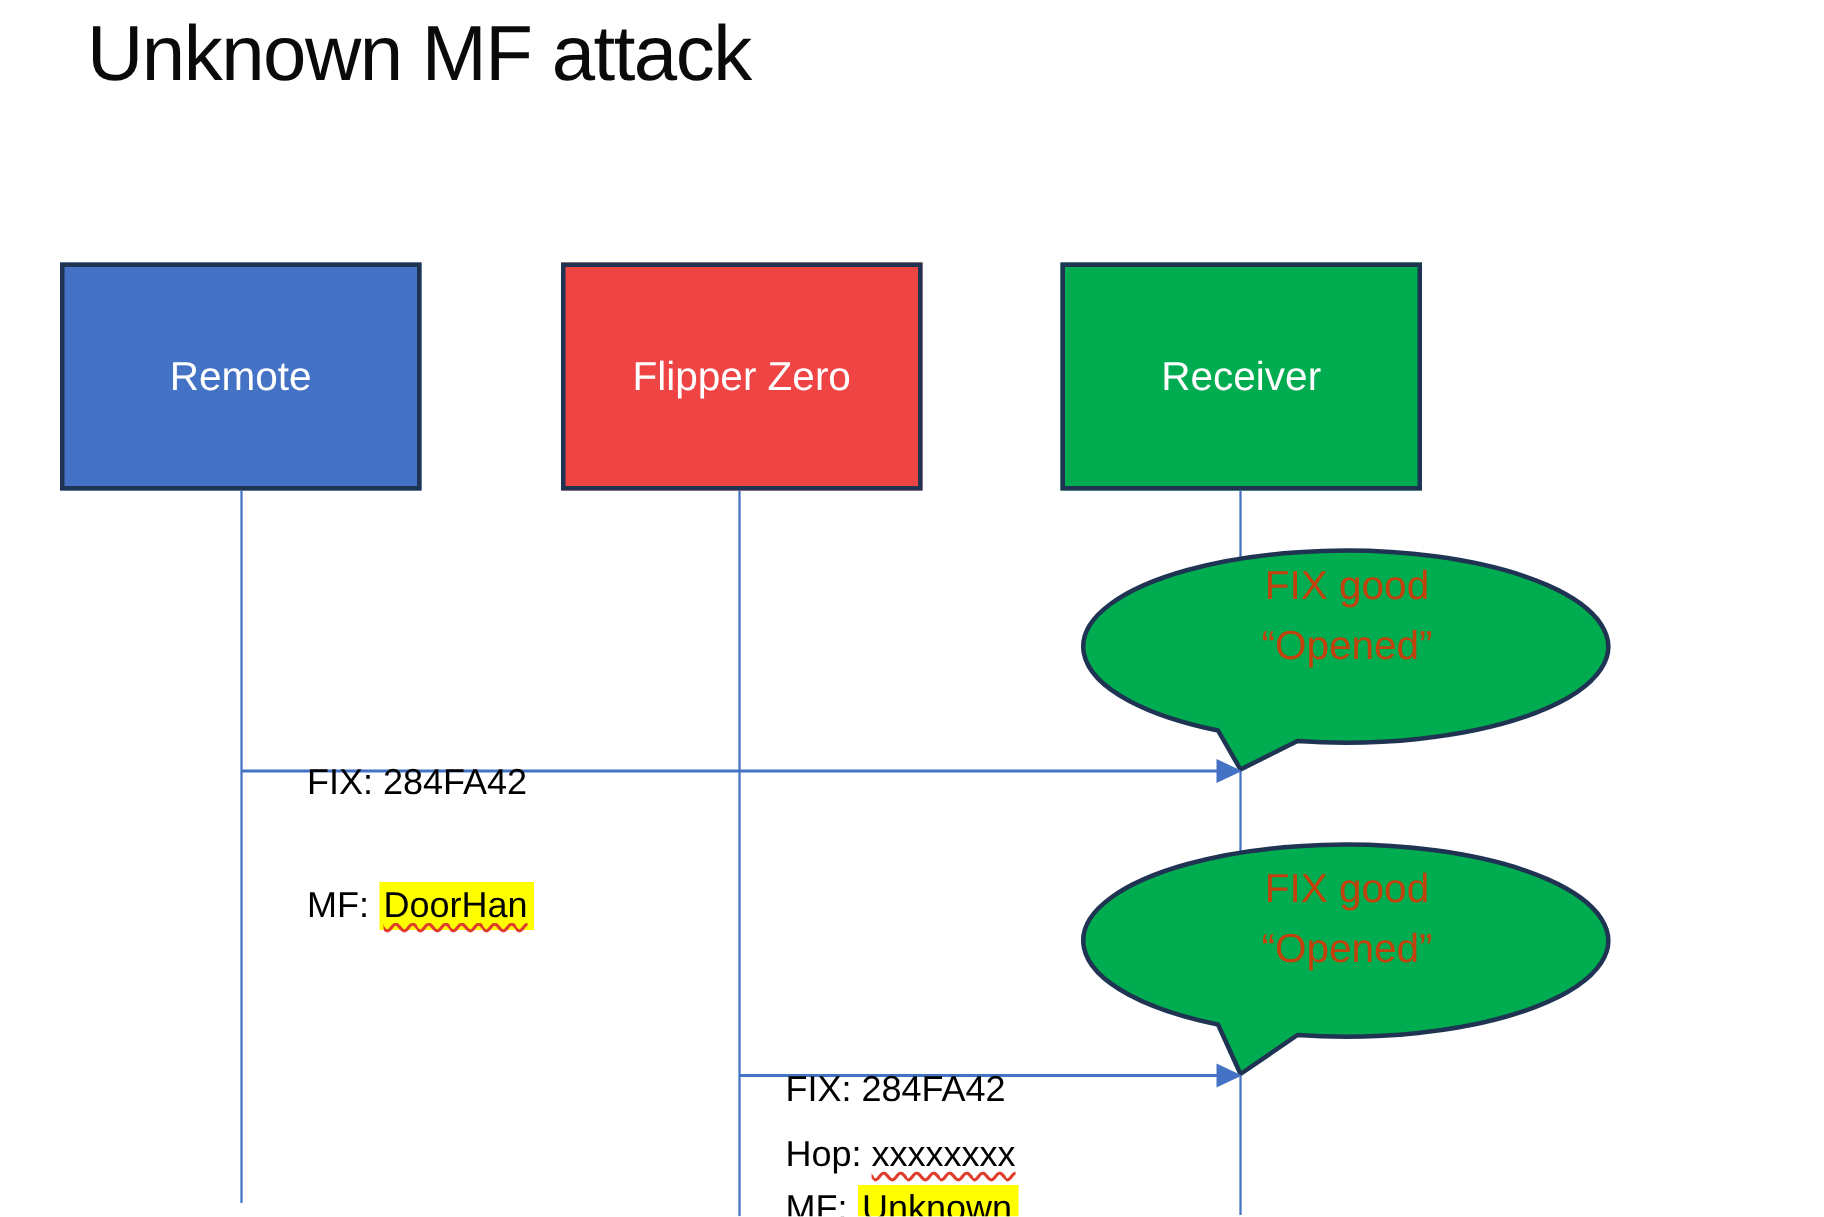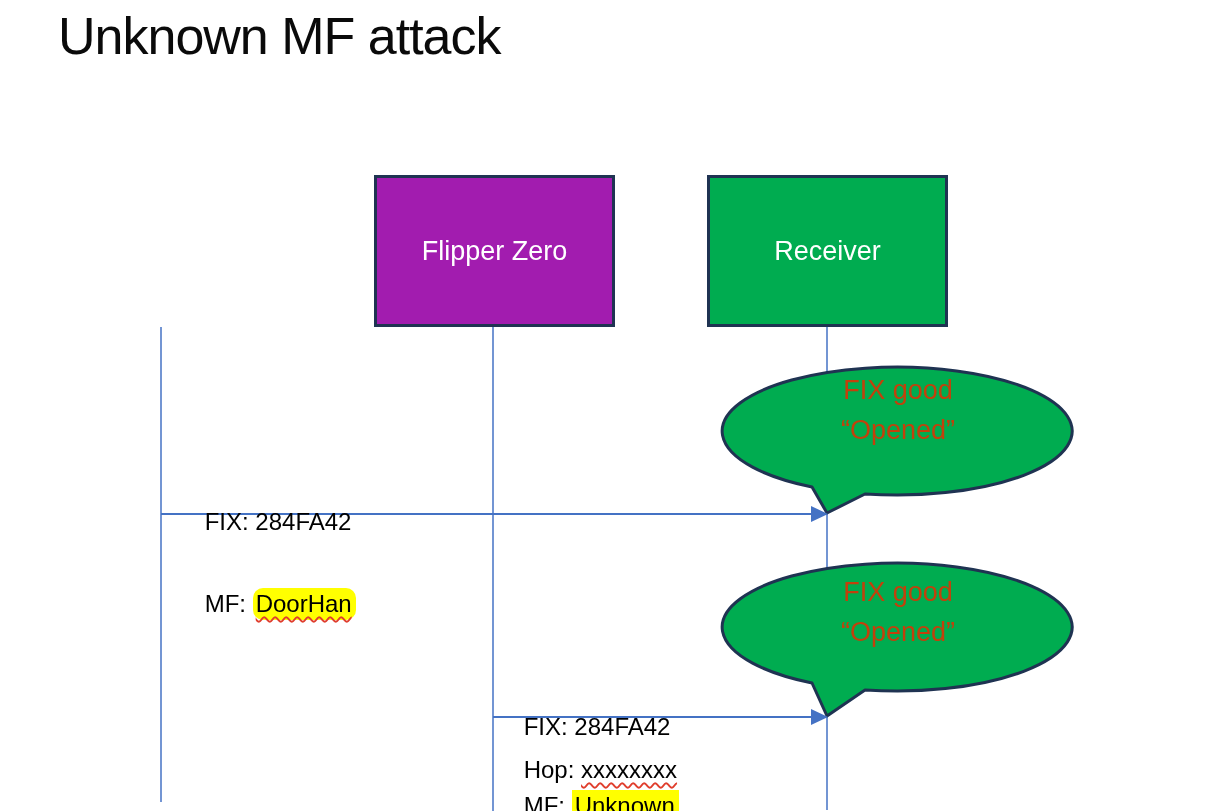--- a/index.html
+++ b/index.html
@@ -11,49 +11,51 @@
     position:absolute;left:58px;top:6px;
     font-size:52px;font-weight:300;color:#0a0a0a;letter-spacing:-1px;white-space:nowrap;
   }
   .actor{
     position:absolute;top:175px;width:241px;height:152px;
     border:3px solid #1f3352;box-sizing:border-box;
     display:flex;align-items:center;justify-content:center;
     color:#ffffff;font-size:27px;
   }
   .actor-remote{left:40px;background:#4472c4;}
-  .actor-flipper{left:374px;background:#a21caf;}
+  .actor-flipper{left:374px;background:#ef4444;}
   .actor-receiver{left:707px;background:#00ac50;align-items:center;}
   .overlay{position:absolute;left:0;top:0;width:1216px;height:811px;}
   .msg-line{
     position:absolute;font-size:24px;color:#000;white-space:pre;line-height:30px;
   }
   .hl{background:#ffff00;padding:2px 4px 3px 3px;}
   .sq{
     text-decoration-line:underline;
     text-decoration-style:wavy;
     text-decoration-color:#e03e2d;
     text-decoration-thickness:2px;
     text-underline-offset:4px;
-    border-radius:10px;
   }
   .callout-text{
     position:absolute;width:310px;text-align:center;
     color:#c2410c;font-size:27px;line-height:40px;
   }
   .callout-text-1{left:743px;top:370px;}
   .callout-text-2{left:743px;top:572px;}
 </style>
 </head>
 <body>
 
 <div class="stage">
 
   <div class="title">Unknown MF attack</div>
 
+  <div class="actor actor-remote">
+    <span>Remote</span>
+  </div>
   <div class="actor actor-flipper">
     <span>Flipper Zero</span>
   </div>
   <div class="actor actor-receiver">
     <span>Receiver</span>
   </div>
 
   <svg class="overlay" viewBox="0 0 1216 811" xmlns="http://www.w3.org/2000/svg">
 
     <line x1="161" y1="327" x2="161" y2="802" stroke="#4472c4" stroke-width="1.5"></line>

